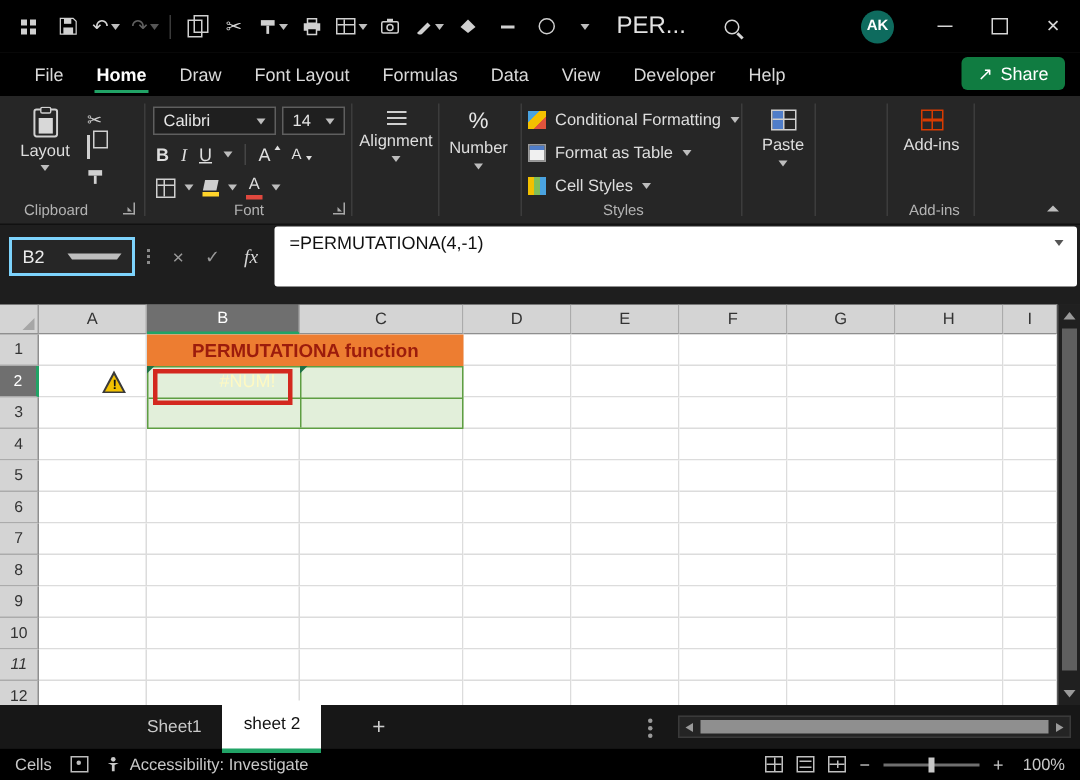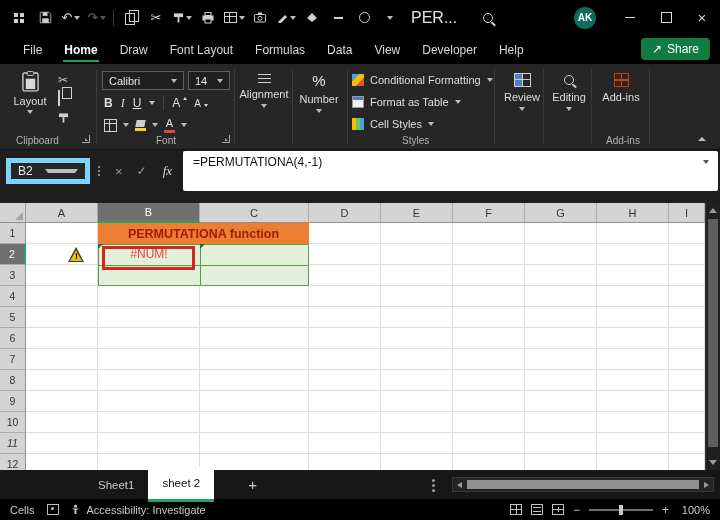--- a/index.html
+++ b/index.html
@@ -75,21 +75,21 @@
   .i-cellsgrid::after{content:"";position:absolute;top:0;bottom:0;left:7px;width:1px;background:#cfcfcf;}
   .i-mag{width:8px;height:8px;border:1.5px solid #cfcfcf;border-radius:50%;position:relative;margin:2px;}
   .i-mag::after{content:"";position:absolute;width:5px;height:1.5px;background:#cfcfcf;right:-4px;bottom:-2px;transform:rotate(40deg);}
   .i-addins{width:15px;height:14px;border:1.5px solid var(--addins-red);position:relative;box-sizing:border-box;}
   .i-addins::before{content:"";position:absolute;left:0;right:0;top:5px;height:1.5px;background:var(--addins-red);}
   .i-addins::after{content:"";position:absolute;top:0;bottom:0;left:6px;width:1.5px;background:var(--addins-red);}
   .ribbon-collapse{position:absolute;right:14px;bottom:8px;}
 
   
   .fbar{height:42px;background:#1e1e1e;display:flex;align-items:center;position:relative;}
-  .namebox{margin-left:6px;width:84px;height:26px;background:#262626;border:5px solid #7dd3fc;display:flex;align-items:center;
+  .namebox{margin-left:6px;width:84px;height:26px;background:#262626;border:2px solid #7dd3fc;display:flex;align-items:center;
            color:#ececec;font-size:12px;padding:0 7px;box-sizing:border-box;}
   .namebox span{flex:1;}
   .vdots{width:2px;height:2px;background:#8a8a8a;box-shadow:0 4px #8a8a8a,0 -4px #8a8a8a;margin:0 8px;}
   .fb-x{color:#9a9a9a;font-size:13px;margin:0 7px;}
   .fb-check{color:#9a9a9a;font-size:12px;margin:0 7px;}
   .fb-fx{color:#d6d6d6;font-style:italic;font-family:"Liberation Serif",serif;font-size:13px;margin:0 9px;}
   .fb-input{flex:1;align-self:stretch;margin:1px 2px 1px 2px;background:#fff;color:#111;font-size:12px;
             padding:4px 10px;position:relative;box-sizing:border-box;border-radius:2px;}
   .fb-chev{position:absolute;right:9px;top:9px;border-top-color:#555;}
   .gap{height:11px;background:#1e1e1e;}
@@ -108,21 +108,21 @@
             display:flex;align-items:center;justify-content:center;box-sizing:border-box;}
   .g-rowhdr.sel{background:#6F6F6F;color:#fff;border-right:2px solid var(--tab-underline);}
   .g-cell{border-right:1px solid #DCDCDC;border-bottom:1px solid #DCDCDC;box-sizing:border-box;background:#fff;}
   .ov-title{position:absolute;left:98px;top:20px;width:211px;height:21px;background:var(--title-bg);color:var(--title-fg);
             font-weight:bold;font-size:12.5px;display:flex;align-items:center;justify-content:center;}
   .ov-range{position:absolute;left:98px;top:41px;width:211px;height:42px;border:1px solid var(--range-border);
             box-sizing:border-box;background:var(--range-bg);}
   .ov-range .rv{position:absolute;left:101px;top:0;bottom:0;width:1px;background:var(--range-border);}
   .ov-range .rh{position:absolute;top:20px;left:0;right:0;height:1px;background:var(--range-border);}
   .ov-gc{position:absolute;width:0;height:0;border-top:5px solid #1E7145;border-right:5px solid transparent;}
-  .ov-err{position:absolute;left:98px;top:41px;width:102px;height:21px;line-height:21px;text-align:center;font-size:12px;color:#ef4444;}
+  .ov-err{position:absolute;left:98px;top:41px;width:102px;height:21px;line-height:21px;text-align:center;font-size:12px;color:#fef9c3;padding-left:16px;}
   .ov-red{position:absolute;left:102px;top:43px;width:93px;height:24px;border:3px solid var(--annotation-red);box-sizing:border-box;}
   .ov-warn{position:absolute;left:68px;top:44px;width:17px;height:16px;}
   .warn-outer{position:absolute;left:0;top:0;border-left:8.5px solid transparent;border-right:8.5px solid transparent;border-bottom:15px solid #3a3a3a;}
   .warn-inner{position:absolute;left:2px;top:3px;border-left:6.5px solid transparent;border-right:6.5px solid transparent;border-bottom:11.5px solid var(--warning-yellow);}
   .warn-mark{position:absolute;left:7px;top:4px;font-size:9px;font-weight:bold;color:#111;}
   .vscroll{position:absolute;right:0;top:0;width:15px;height:100%;background:#202020;border-left:1px solid #3a3a3a;box-sizing:border-box;}
   .vs-up{position:absolute;top:5px;left:3px;border-left:4px solid transparent;border-right:4px solid transparent;border-bottom:5px solid #9a9a9a;}
   .vs-down{position:absolute;bottom:5px;left:3px;border-left:4px solid transparent;border-right:4px solid transparent;border-top:5px solid #9a9a9a;}
   .vs-thumb{position:absolute;left:2px;width:10px;top:16px;height:228px;background:#5f5f5f;}
 
@@ -352,29 +352,24 @@
     </div>
     <div class="sitem" style="left:352px;top:54px;">
       <span class="i-cs"></span>
       <span>Cell Styles</span>
       <span class="chev"></span>
     </div>
     <span class="grp-label" style="left:402px;">Styles</span>
 
     <div class="vgroup" style="left:502px;top:9px;width:40px;">
       <span class="i-cellsgrid"></span>
-      <span>Review</span>
-      <span class="chev"></span>
-    </div>
-
-    <div class="vgroup" style="left:548px;top:9px;width:42px;">
-      <span class="i-mag"></span>
-      <span>Editing</span>
-      <span class="chev"></span>
-    </div>
+      <span>Paste</span>
+      <span class="chev"></span>
+    </div>
+
 
     <div class="vgroup" style="left:597px;top:9px;width:48px;">
       <span class="i-addins"></span>
       <span>Add-ins</span>
     </div>
     <span class="grp-label" style="left:606px;">Add-ins</span>
 
     <span class="chev-up ribbon-collapse"></span>
   </div>
 

